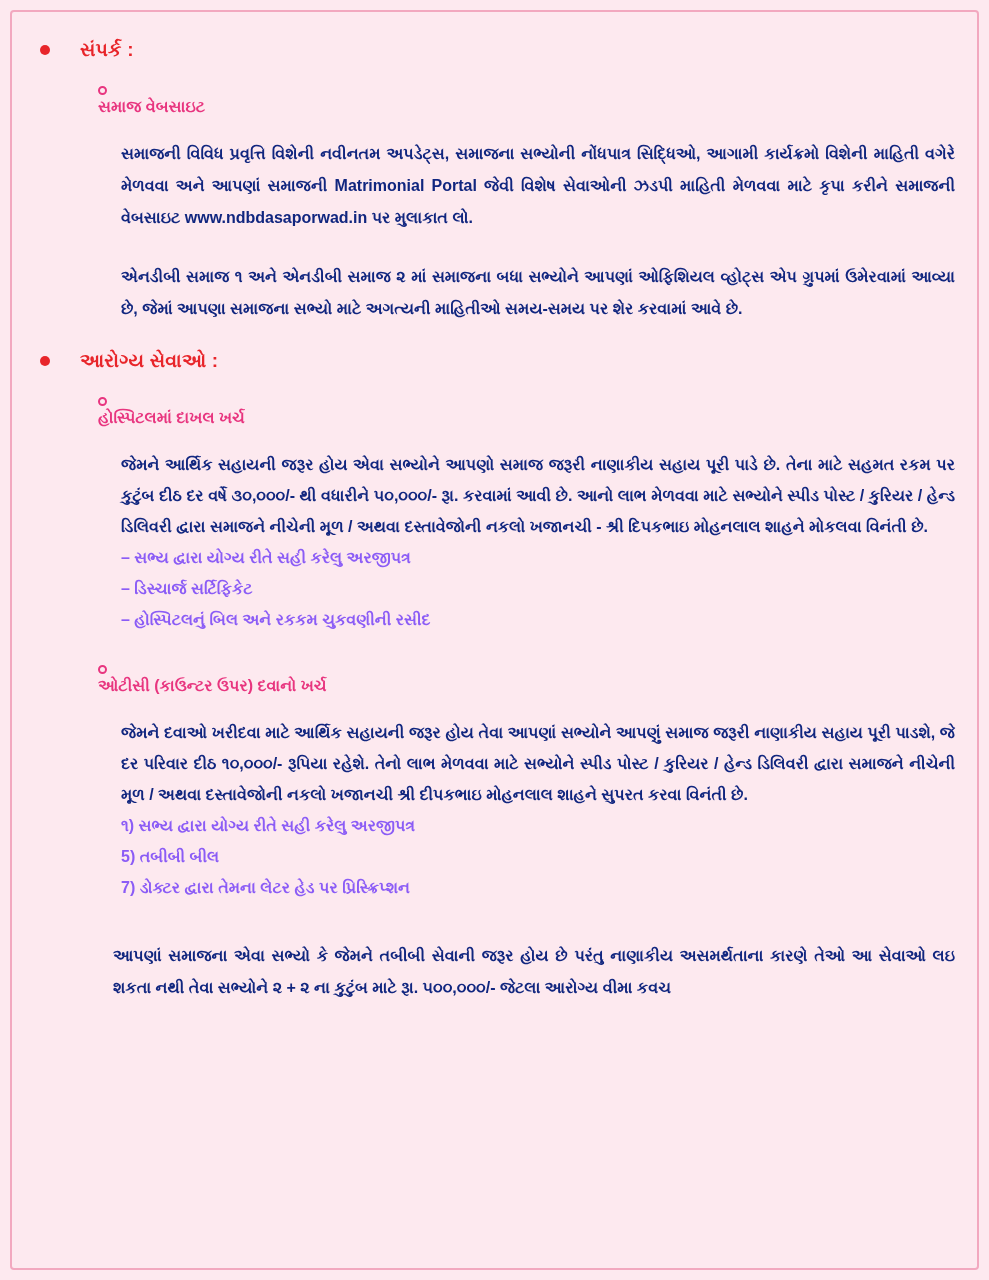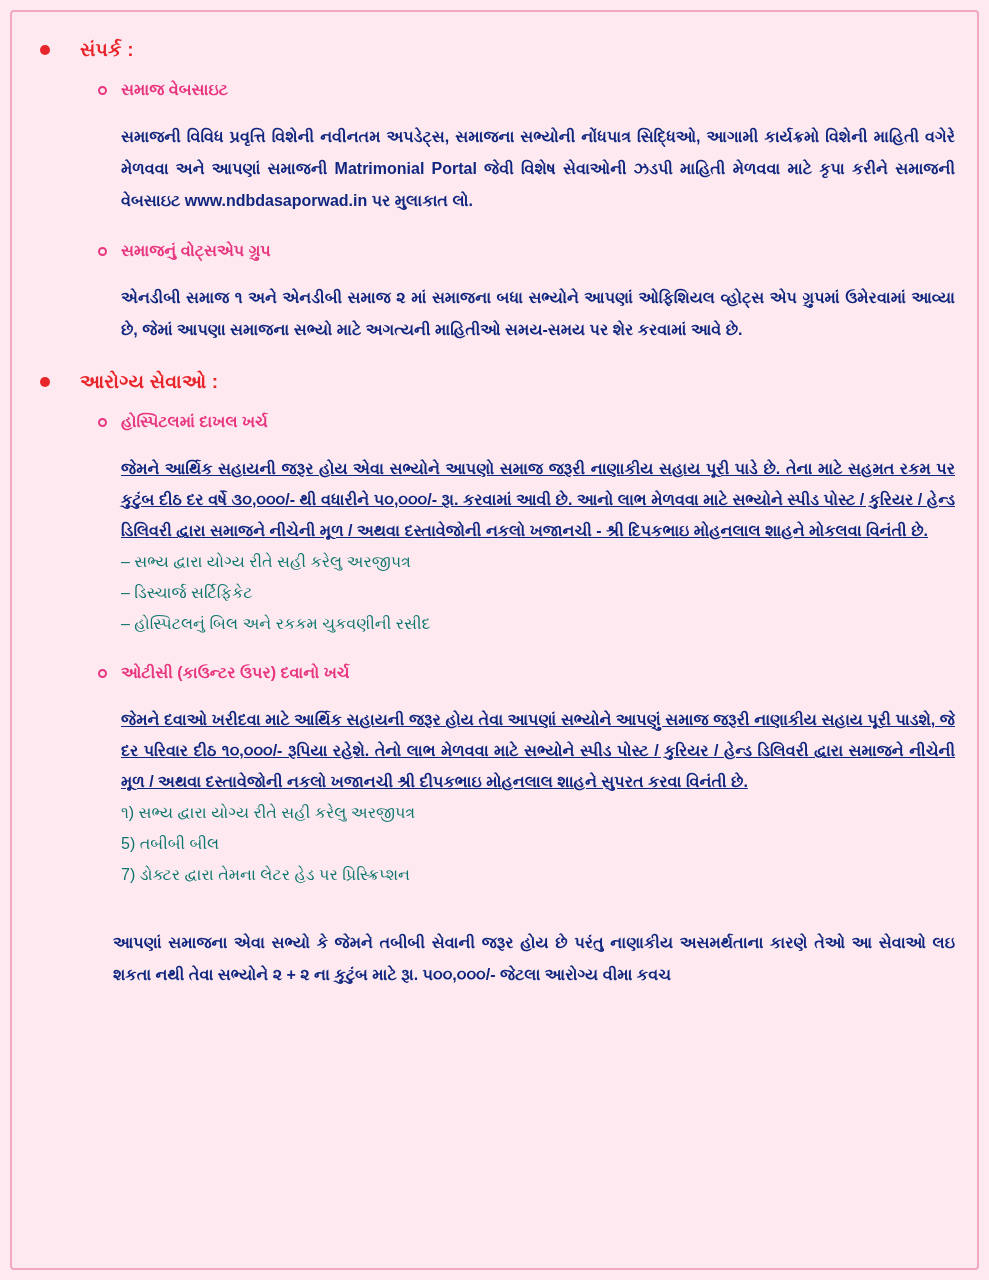--- a/index.html
+++ b/index.html
@@ -63,20 +63,21 @@
     line-height: 28px;
     letter-spacing: 0.2px;
   }
 
   
   .l2 {
     display: flex;
     align-items: flex-start;
     margin-top: 14px;
     margin-left: 70px;
+    flex-direction: column;
   }
   .bullet-hollow {
     flex: 0 0 auto;
     width: 9px;
     height: 9px;
     border-radius: 50%;
     border: 2px solid #e8357f;
     box-sizing: border-box;
     margin-top: 8px;
     margin-right: 14px;
@@ -93,25 +94,25 @@
     color: #11267f;
     font-size: 16px;
     font-weight: bold;
     line-height: 32px;
     margin-left: 93px;
     margin-top: 19px;
     text-align: justify;
     text-justify: inter-word;
     padding-right: 6px;
   }
-  .para.tight { line-height: 31px; text-decoration: underline; }
+  .para.tight { line-height: 31px; }
   .sub-list {
-    color: #0f766e;
+    color: #8b5cf6;
     font-size: 16px;
-    font-weight: normal;
+    font-weight: bold;
     line-height: 31px;
     margin-left: 93px;
     text-align: left;
   }
   .para-indent-small {
     margin-left: 85px;
   }
   .spacer-sm { height: 8px; }
   .spacer-md { height: 18px; }
 </style>
@@ -129,24 +130,20 @@
     </div>
 
     <div class="l2">
       <span class="bullet-hollow"></span>
       <span class="l2-text">સમાજ વેબસાઇટ</span>
     </div>
     <div class="para">સમાજની વિવિધ પ્રવૃત્તિ વિશેની નવીનતમ અપડેટ્સ, સમાજના સભ્યોની નોંધપાત્ર સિદ્ધિઓ, આગામી કાર્યક્રમો વિશેની માહિતી વગેરે મેળવવા અને આપણાં સમાજની Matrimonial Portal જેવી વિશેષ સેવાઓની ઝડપી માહિતી મેળવવા માટે કૃપા કરીને સમાજની વેબસાઇટ www.ndbdasaporwad.in પર મુલાકાત લો.</div>
 
     <div class="spacer-sm"></div>
 
-    <div class="l2">
-      <span class="bullet-hollow"></span>
-      <span class="l2-text">સમાજનું વોટ્સએપ ગ્રુપ</span>
-    </div>
     <div class="para">એનડીબી સમાજ ૧ અને એનડીબી સમાજ ૨ માં સમાજના બધા સભ્યોને આપણાં ઓફિશિયલ વ્હોટ્સ એપ ગ્રુપમાં ઉમેરવામાં આવ્યા છે, જેમાં આપણા સમાજના સભ્યો માટે અગત્યની માહિતીઓ સમય-સમય પર શેર કરવામાં આવે છે.</div>
 
     <div class="spacer-md"></div>
 
     <div class="l1">
       <span class="bullet-red"></span>
       <span class="l1-text">આરોગ્ય સેવાઓ :</span>
     </div>
 
     <div class="l2">

